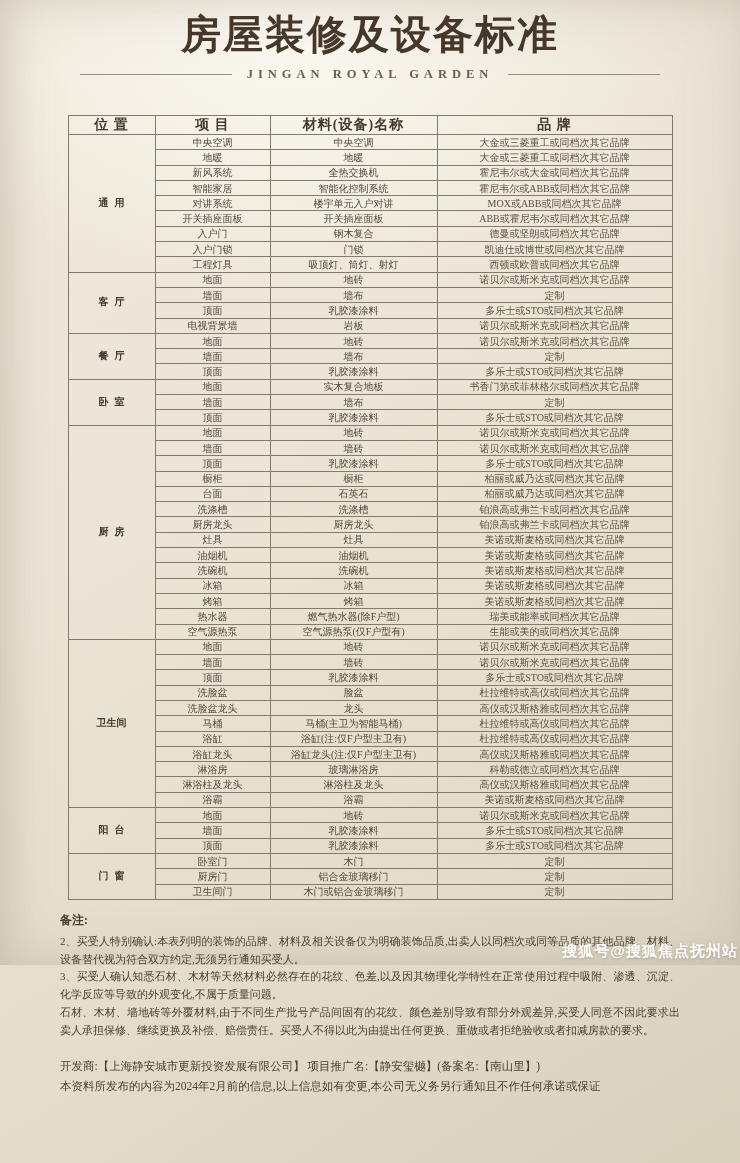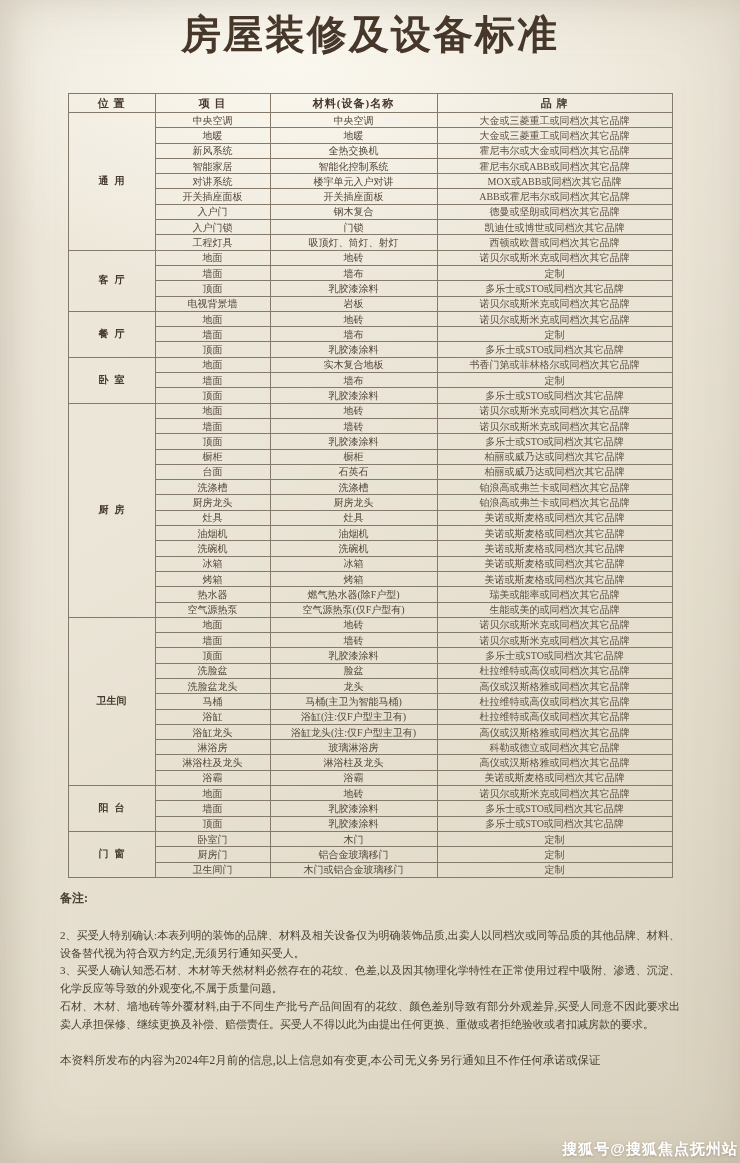--- a/index.html
+++ b/index.html
@@ -9,21 +9,21 @@
     position: relative;
     overflow: hidden;
     background:
       radial-gradient(ellipse 640px 420px at 40% 4%, rgba(255,253,246,.8), rgba(255,253,246,0) 62%),
       linear-gradient(148deg, #efe9dc 0%, #ebe5d7 38%, #e3dccb 72%, #d8d0bd 100%);
   }
   .vignette {
     position: absolute; inset: 0; pointer-events: none;
     box-shadow: inset 0 0 70px rgba(115,100,80,.16), inset 12px 0 26px rgba(115,100,80,.10);
   }
-  .page { position: relative; width: 740px; height: 1163px; }
+  .page { position: relative; width: 740px; height: 965px; }
 
   header { text-align: center; padding-top: 10px; }
   h1.title {
     font-size: 40px; font-weight: bold; color: #46372a;
     letter-spacing: 2px; line-height: 1.25;
   }
   .subtitle-row {
     margin-top: 7px;
     display: flex; align-items: center; justify-content: center; gap: 15px;
   }
@@ -35,33 +35,33 @@
   table.standards {
     margin: 33px auto 0; width: 604px; table-layout: fixed;
     border-collapse: collapse; background: transparent;
   }
   table.standards th, table.standards td {
     border: 1px solid #857a6a;
     text-align: center; vertical-align: middle;
     overflow: hidden; white-space: nowrap;
   }
   table.standards th {
-    height: 19px; font-size: 11px; font-weight: bold; color: #463a2c;
+    height: 19px; font-size: 14px; font-weight: bold; color: #463a2c;
     letter-spacing: 1px;
   }
   table.standards td { height: 15.3px; font-size: 10px; padding: 0 3px; line-height: 1.1; }
   td.loc { font-weight: bold; font-size: 11px; color: #463a2c; font-family: Liberation Mono, monospace; }
   td.item { color: #53463a; }
   td.material { color: #53463a; }
   td.brand { color: #5e5040; margin-left: 36px; }
 
   .notes {
     width: 620px; margin: 12px auto 0; color: #4b4033;
   }
-  .notes-heading { font-size: 12px; font-weight: bold; margin-bottom: 20px; }
+  .notes-heading { font-size: 12px; font-weight: bold; margin-bottom: 4px; }
   .notes p {
     font-size: 11px; line-height: 1.62; text-align: justify; color: #4b4033;
   }
 
   footer { width: 620px; margin: 16px auto 0; color: #4b4033; }
   footer p.dev { font-size: 11.5px; line-height: 1.8; white-space: nowrap; overflow: hidden; }
   footer p.disc { font-size: 11.5px; line-height: 1.8; white-space: nowrap; overflow: hidden; }
 
   .watermark {
     position: absolute; right: 2px; bottom: 4px;
@@ -71,20 +71,25 @@
     white-space: nowrap;
   }
 </style>
 </head>
 <body>
 
 <div class="page">
 
   <header>
     <h1 class="title">房屋装修及设备标准</h1>
+    <div class="subtitle-row">
+      <span class="subtitle-rule"></span>
+      <span class="subtitle">JINGAN ROYAL GARDEN</span>
+      <span class="subtitle-rule"></span>
+    </div>
   </header>
 
   <table class="standards">
     <colgroup>
       <col style="width:87px">
         <col style="width:115px">
         <col style="width:167px">
         <col style="width:235px">
     </colgroup>
     <thead>
@@ -360,20 +365,21 @@
   <section class="notes">
     <div class="notes-heading">备注:</div>
     <div id="notes-list">
         <p>2、买受人特别确认:本表列明的装饰的品牌、材料及相关设备仅为明确装饰品质,出卖人以同档次或同等品质的其他品牌、材料、设备替代视为符合双方约定,无须另行通知买受人。</p>
         <p>3、买受人确认知悉石材、木材等天然材料必然存在的花纹、色差,以及因其物理化学特性在正常使用过程中吸附、渗透、沉淀、化学反应等导致的外观变化,不属于质量问题。</p>
         <p>石材、木材、墙地砖等外覆材料,由于不同生产批号产品间固有的花纹、颜色差别导致有部分外观差异,买受人同意不因此要求出卖人承担保修、继续更换及补偿、赔偿责任。买受人不得以此为由提出任何更换、重做或者拒绝验收或者扣减房款的要求。</p>
       </div>
   </section>
 
   <footer>
+    <p class="dev">开发商:【上海静安城市更新投资发展有限公司】 项目推广名:【静安玺樾】(备案名:【南山里】)</p>
     <p class="disc">本资料所发布的内容为2024年2月前的信息,以上信息如有变更,本公司无义务另行通知且不作任何承诺或保证</p>
   </footer>
 
   <div class="vignette"></div>
 
   <div class="watermark">搜狐号@搜狐焦点抚州站</div>
 
 </div>
 
 </body></html>

